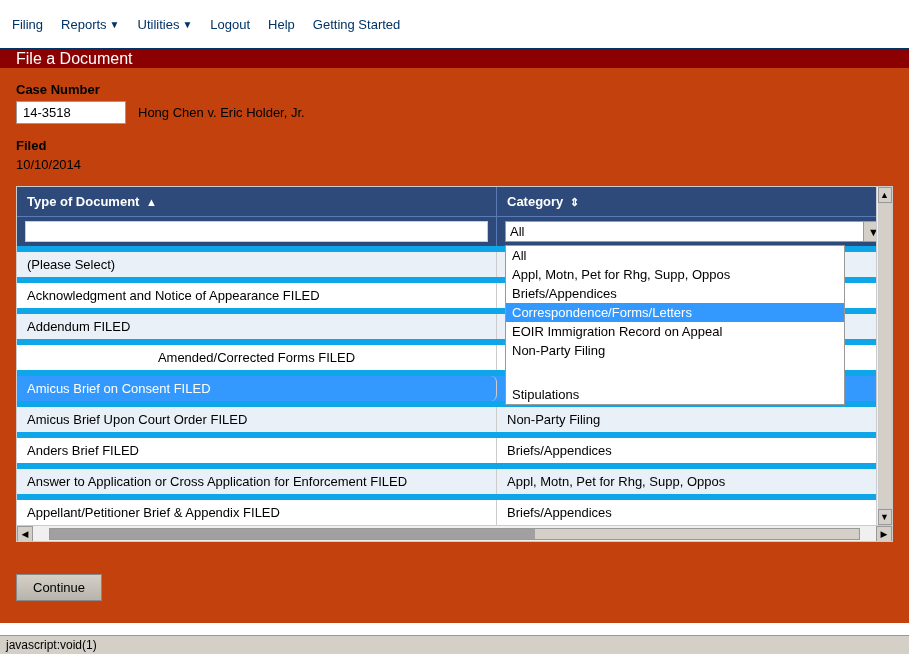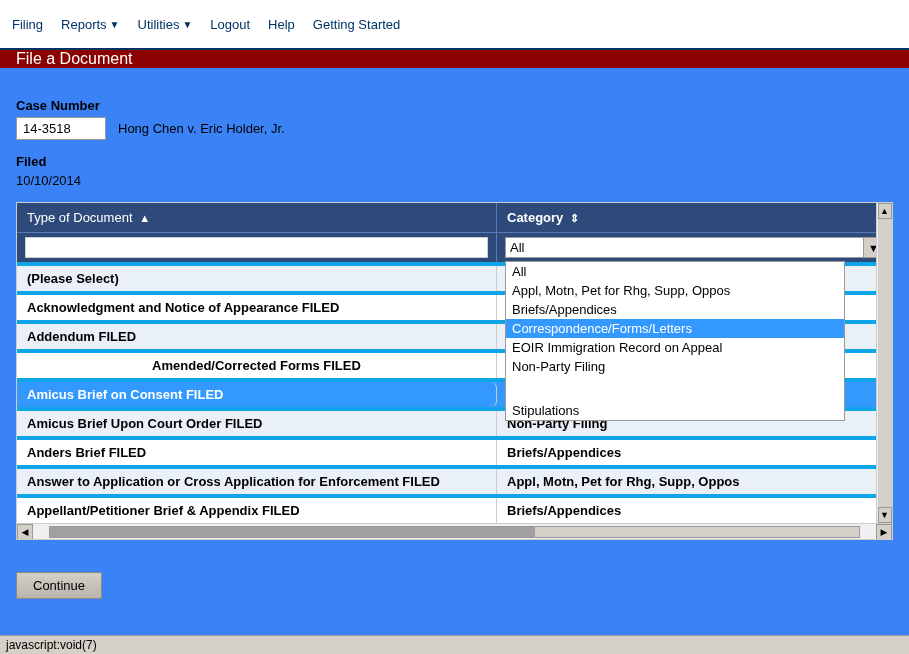--- a/index.html
+++ b/index.html
@@ -48,43 +48,43 @@
       background: #8B0000;
       color: #fff;
       font-size: 16px;
       font-weight: normal;
       padding: 0 16px;
       margin: 0;
     }
 
     
     .form-area {
-      padding: 30px 16px;
-      background: #3b82f6;
+      padding: 14px 16px;
+      background: #c2410c;
     }
 
     .field-label {
       font-weight: bold;
       font-size: 13px;
       color: #000;
       margin-bottom: 4px;
     }
 
     .case-number-row {
       display: flex;
       align-items: center;
       gap: 12px;
       margin-bottom: 14px;
     }
 
     .case-number-input {
       border: 1px solid #999;
       padding: 3px 6px;
       font-size: 13px;
-      width: 90px;
+      width: 110px;
     }
 
     .case-name {
       font-size: 13px;
       color: #000;
     }
 
     .filed-section { margin-bottom: 14px; }
     .filed-date { font-size: 13px; color: #000; }
 
@@ -97,21 +97,21 @@
 
     .table-header-row {
       display: flex;
       background: #2E4A7A;
       color: #fff;
     }
 
     .col-type {
       flex: 0 0 480px;
       padding: 7px 10px;
-      font-weight: normal;
+      font-weight: bold;
       font-size: 13px;
       border-right: 1px solid #5a7ab5;
     }
 
     .col-category {
       flex: 1;
       padding: 7px 10px;
       font-weight: bold;
       font-size: 13px;
       position: relative;
@@ -143,22 +143,21 @@
       flex: 1;
       padding: 4px 8px;
       position: relative;
     }
 
     
     .data-rows { background: #fff; }
 
     .data-row {
       display: flex;
-      border-top: 4px solid #0ea5e9;
-      font-weight: bold;
+      border-top: 6px solid #0ea5e9;
     }
 
     .data-row:nth-child(odd) { background: #fff; }
     .data-row:nth-child(even) { background: #EAF0F8; }
 
     .data-cell-type {
       flex: 0 0 480px;
       padding: 5px 10px;
       font-size: 13px;
       border-right: 1px solid #ccc;
@@ -386,14 +385,14 @@
     </div>
 
     <div style="margin-top:16px;">
       <button class="continue-btn">Continue</button>
     </div>
 
   </div>
 </div>
 
 <div class="status-bar">
-  <span>javascript:void(7)</span>
+  <span>javascript:void(1)</span>
 </div>
 
 </body></html>

